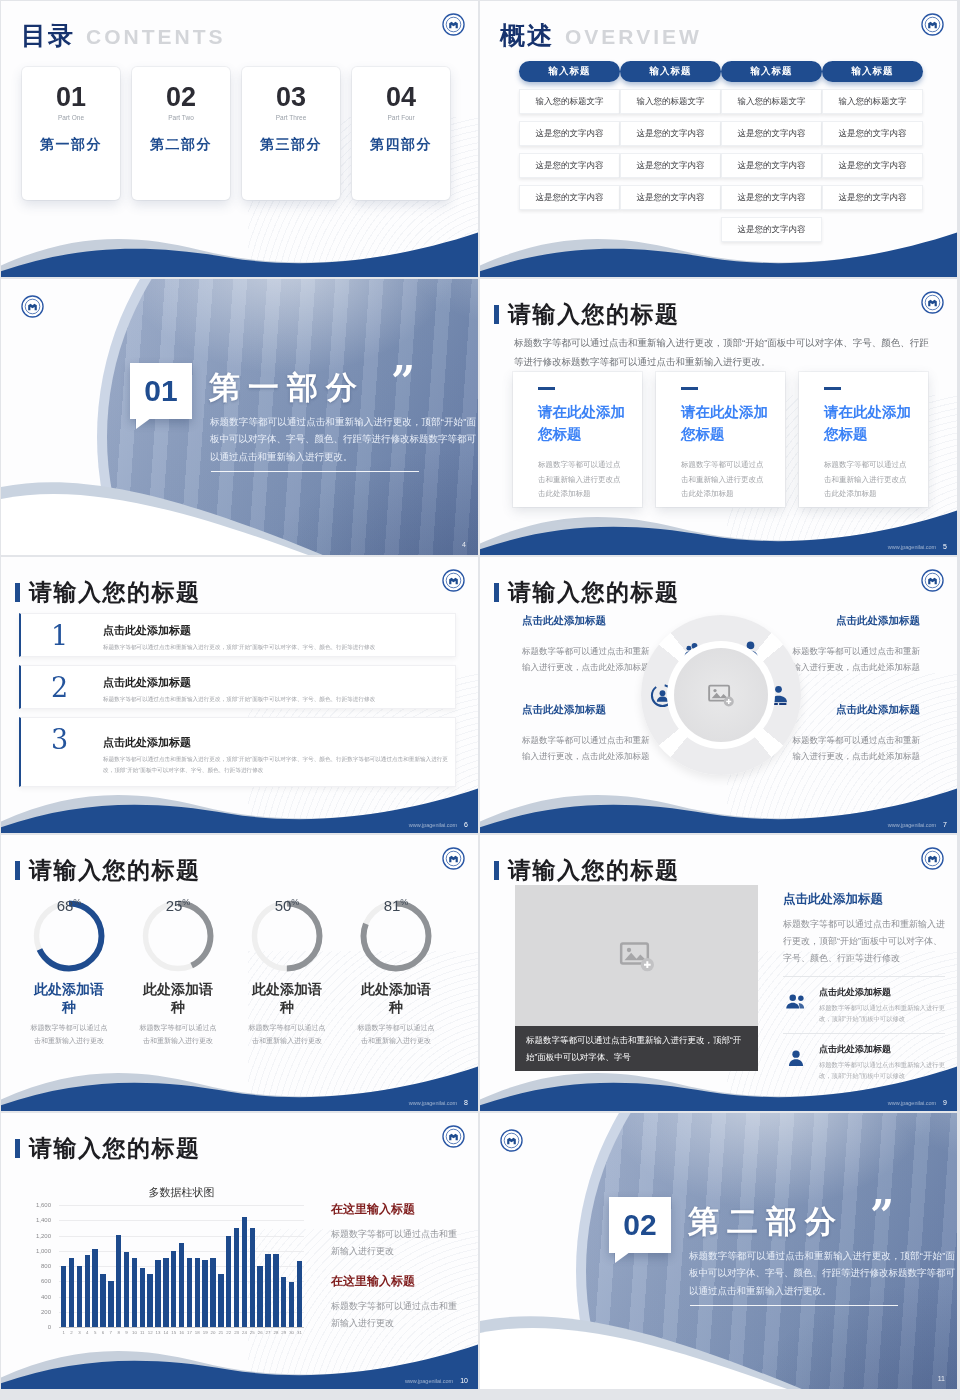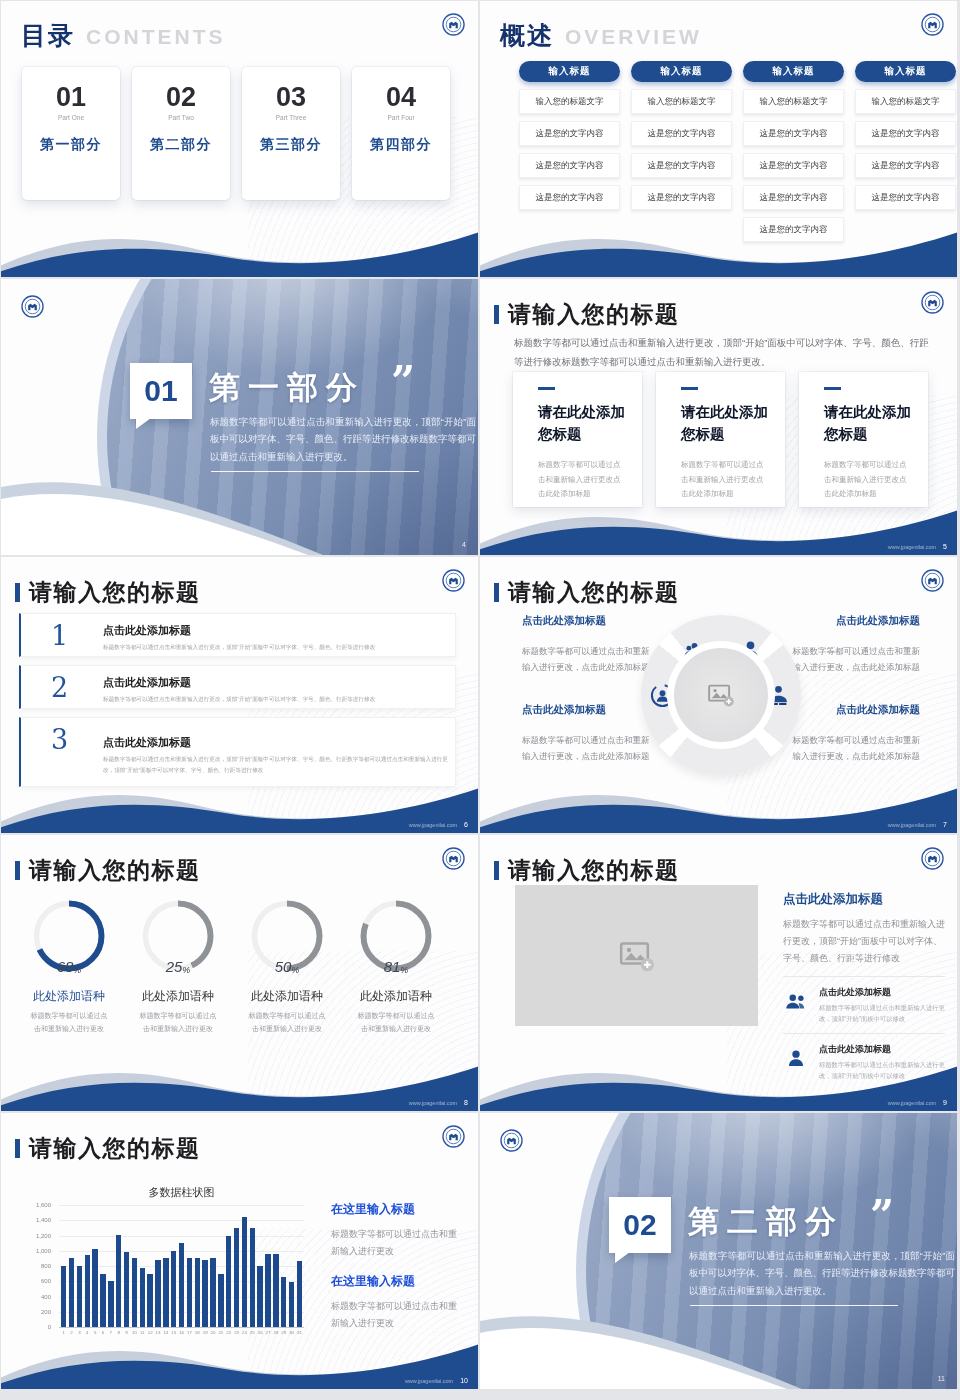--- a/index.html
+++ b/index.html
@@ -24,21 +24,21 @@
   .h-zh{font-size:25px;font-weight:800;color:#17336e;letter-spacing:2px;}
   .h-en{font-size:21px;font-weight:800;color:#d3d5d9;margin-left:11px;letter-spacing:3px;}
   .s1-cards{position:absolute;left:21px;top:66px;display:flex;gap:12px;z-index:3;}
   .s1-card{width:98px;height:133px;background:#fff;border-radius:5px;padding-top:17px;box-sizing:border-box;
            display:flex;flex-direction:column;align-items:center;
            box-shadow:0 5px 12px rgba(70,90,125,.16),0 0 0 1px #f1f2f4;}
   .s1-num{font-size:27px;font-weight:800;color:#2c2c34;line-height:1;}
   .s1-part{font-size:6.5px;color:#9ba1a9;margin-top:3px;}
   .s1-label{font-size:14px;font-weight:800;color:#1f4c8f;margin-top:15px;letter-spacing:1.5px;}
   
-  .s2-cols{position:absolute;left:39px;top:60px;display:flex;gap:11px;z-index:3;}
+  .s2-cols{position:absolute;left:39px;top:60px;display:flex;z-index:3;}
   .s2-col{width:101px;}
   .s2-pill{height:21px;border-radius:11px;background:#1f4c8f;color:#fff;font-size:9.5px;font-weight:700;
            display:flex;align-items:center;justify-content:center;letter-spacing:1px;
            box-shadow:0 3px 5px rgba(31,76,143,.35);}
   .s2-box{margin-top:7px;height:23px;background:#fff;border:1px solid #eef0f3;
           box-shadow:0 2px 3px rgba(0,0,0,.07);display:flex;align-items:center;justify-content:center;
           font-size:8.5px;color:#3c3c40;}
   
   .ph-ring{position:absolute;left:96px;top:-154px;width:624px;height:624px;border-radius:50%;
            background:#ccd6e6;z-index:1;}
@@ -62,21 +62,21 @@
   .sec-body{position:absolute;left:209px;top:134px;width:266px;font-size:9.5px;line-height:1.82;
             color:#e9eff9;z-index:3;text-align:justify;}
   .sec-line{position:absolute;left:210px;top:192px;width:208px;height:1px;background:rgba(255,255,255,.9);z-index:3;}
   .sec-page{position:absolute;right:12px;bottom:7px;font-size:7px;color:rgba(255,255,255,.85);z-index:3;}
   
   .s4-intro{position:absolute;left:34px;top:54px;width:424px;font-size:9.5px;color:#6e7176;line-height:2.05;z-index:3;}
   .s4-cards{position:absolute;left:33px;top:93px;display:flex;gap:14px;z-index:3;}
   .s4-card{width:129px;height:135px;background:#fff;box-sizing:border-box;padding:15px 0 0 25px;
            box-shadow:0 4px 11px rgba(80,92,112,.16),0 0 0 1px #f2f3f5;}
   .s4-dash{width:17px;height:3px;background:#1f4c8f;margin-bottom:11px;}
-  .s4-h{font-size:14.5px;font-weight:800;color:#0f172a;line-height:1.55;width:92px;}
+  .s4-h{font-size:14.5px;font-weight:800;color:#3b82f6;line-height:1.55;width:92px;}
   .s4-b{margin-top:12px;font-size:7.5px;color:#a3a5a9;line-height:1.95;width:86px;}
   
   .s5-items{position:absolute;left:18px;top:56px;right:22px;z-index:3;}
   .s5-item{position:relative;border:1px solid #f0f0f3;border-left:2px solid #1f4c8f;background:#fff;
            box-shadow:0 2px 5px rgba(0,0,0,.05);display:flex;align-items:flex-start;margin-bottom:8px;
            padding:7px 0 7px 0;box-sizing:border-box;}
   .s5-num{font-family:"DejaVu Serif",serif;font-size:27px;line-height:1.1;color:#24549c;margin-left:30px;width:26px;}
   .s5-tx{margin-left:26px;padding-top:2px;}
   .s5-h{font-size:11px;font-weight:800;color:#222;}
   .s5-b{font-size:5.6px;color:#9fa1a6;margin-top:4px;line-height:1.9;width:348px;}
@@ -98,24 +98,24 @@
   .s6-h{font-size:10.5px;font-weight:800;color:#1f4c8f;}
   .s6-b{margin-top:16px;font-size:8.5px;color:#8a8c91;line-height:1.85;}
   
   .s7-row{position:absolute;left:28px;top:62px;display:flex;gap:29px;z-index:3;}
   .s7-item{width:80px;text-align:center;position:relative;}
   .s7-ringwrap{position:relative;width:78px;height:78px;margin:0 auto;}
   .donut{display:block;}
   .donut .track{fill:none;stroke:#efefef;stroke-width:5;}
   .donut .arc{fill:none;stroke:#8f9296;stroke-width:5.5;}
   .donut .arc.blue{stroke:#1f4c8f;}
-  .s7-numwrap{position:absolute;inset:0;display:flex;align-items:flex-end;justify-content:center;font-style:italic;}
+  .s7-numwrap{position:absolute;inset:0;display:flex;align-items:flex-start;justify-content:center;}
   .s7-num{font-size:15px;color:#3d4754;}
   .s7-pct{font-size:9px;color:#3d4754;}
-  .s7-lab{margin-top:13px;font-size:12px;font-weight:400;color:#333;}
+  .s7-lab{margin-top:6px;font-size:14px;font-weight:700;color:#333;}
   .s7-item.first .s7-lab{color:#1f4c8f;}
   .s7-b{margin-top:5px;font-size:7px;color:#9a9ca1;line-height:1.8;}
   
   .s8-img{position:absolute;left:35px;top:50px;width:243px;height:141px;background:#d9d9da;z-index:3;
           display:flex;align-items:center;justify-content:center;}
   .s8-cap{position:absolute;left:35px;top:191px;width:243px;height:45px;background:#3d3d40;color:#fff;
           font-size:8.5px;line-height:1.95;padding:6px 11px;box-sizing:border-box;z-index:3;}
   .s8-col{position:absolute;left:303px;top:56px;width:162px;z-index:3;}
   .s8-h{font-size:12.5px;font-weight:800;color:#1f4c8f;}
   .s8-b{margin-top:8px;font-size:9px;color:#8e9095;line-height:1.9;}
@@ -129,21 +129,21 @@
   .s9-plot{position:absolute;left:58px;top:92px;width:245px;height:122px;z-index:3;border-bottom:1px solid #c6c6c8;
            background:repeating-linear-gradient(to top, transparent 0 calc(12.5% - 1px), #ececee calc(12.5% - 1px) 12.5%);}
   .s9-bars{position:absolute;inset:0;display:flex;align-items:flex-end;gap:2.5px;padding:0 2px;}
   .s9-bars .bar{flex:1;background:#1d4a8c;}
   .s9-yaxis{position:absolute;left:18px;top:92px;width:36px;height:122px;z-index:3;}
   .s9-yaxis span{position:absolute;right:4px;font-size:6px;color:#8b8b8e;transform:translateY(50%);}
   .s9-xlabs{position:absolute;left:58px;top:217px;width:245px;display:flex;gap:2.5px;padding:0 2px;box-sizing:border-box;z-index:3;}
   .s9-xlabs span{flex:1;font-size:4.4px;color:#8f8f92;text-align:center;}
   .s9-blk{position:absolute;left:330px;width:132px;z-index:3;}
   .s9-blk.b1{top:88px;} .s9-blk.b2{top:160px;}
-  .s9-h{font-size:12px;font-weight:800;color:#1d4ed8;}
+  .s9-h{font-size:12px;font-weight:800;color:#7f1d1d;}
   .s9-b{margin-top:8px;font-size:9px;color:#94969b;line-height:1.9;}
 </style>
 </head>
 <body>
 
 <div class="page">
 
   <section class="slide">
     <div class="s1-head">
       <span class="h-zh">目录</span>
@@ -528,20 +528,21 @@
       <span style="width:40px;height:40px;">
         <svg viewBox="0 0 24 24">
             <rect x="2.5" y="4.5" width="16" height="12" rx="1" fill="none" stroke="#a6a6a8" stroke-width="1.5"></rect>
             <circle cx="7.2" cy="8.4" r="1.3" fill="#a6a6a8"></circle>
             <path d="M4.5 14.5l4-4.4 3.2 3.6 2.3-2.6 3.5 3.4z" fill="#a6a6a8"></path>
             <circle cx="18.2" cy="17.2" r="4" fill="#c2c2c4"></circle>
             <path d="M18.2 15.2v4M16.2 17.2h4" stroke="#fff" stroke-width="1.2" fill="none"></path>
           </svg>
       </span>
     </div>
+    <div class="s8-cap">标题数字等都可以通过点击和重新输入进行更改，顶部“开始”面板中可以对字体、字号</div>
     <div class="s8-col">
       <div class="s8-h">点击此处添加标题</div>
       <div class="s8-b">标题数字等都可以通过点击和重新输入进行更改，顶部“开始”面板中可以对字体、字号、颜色、行距等进行修改</div>
       <hr class="s8-hr">
       <div class="s8-row">
         <span class="s8-rico">
           <svg viewBox="0 0 24 24" fill="#1f4c8f">
               <circle cx="9" cy="8" r="3"></circle>
               <path d="M3 18c0-3.4 2.6-5.4 6-5.4s6 2 6 5.4z"></path>
               <circle cx="16.5" cy="8.5" r="2.5"></circle>

